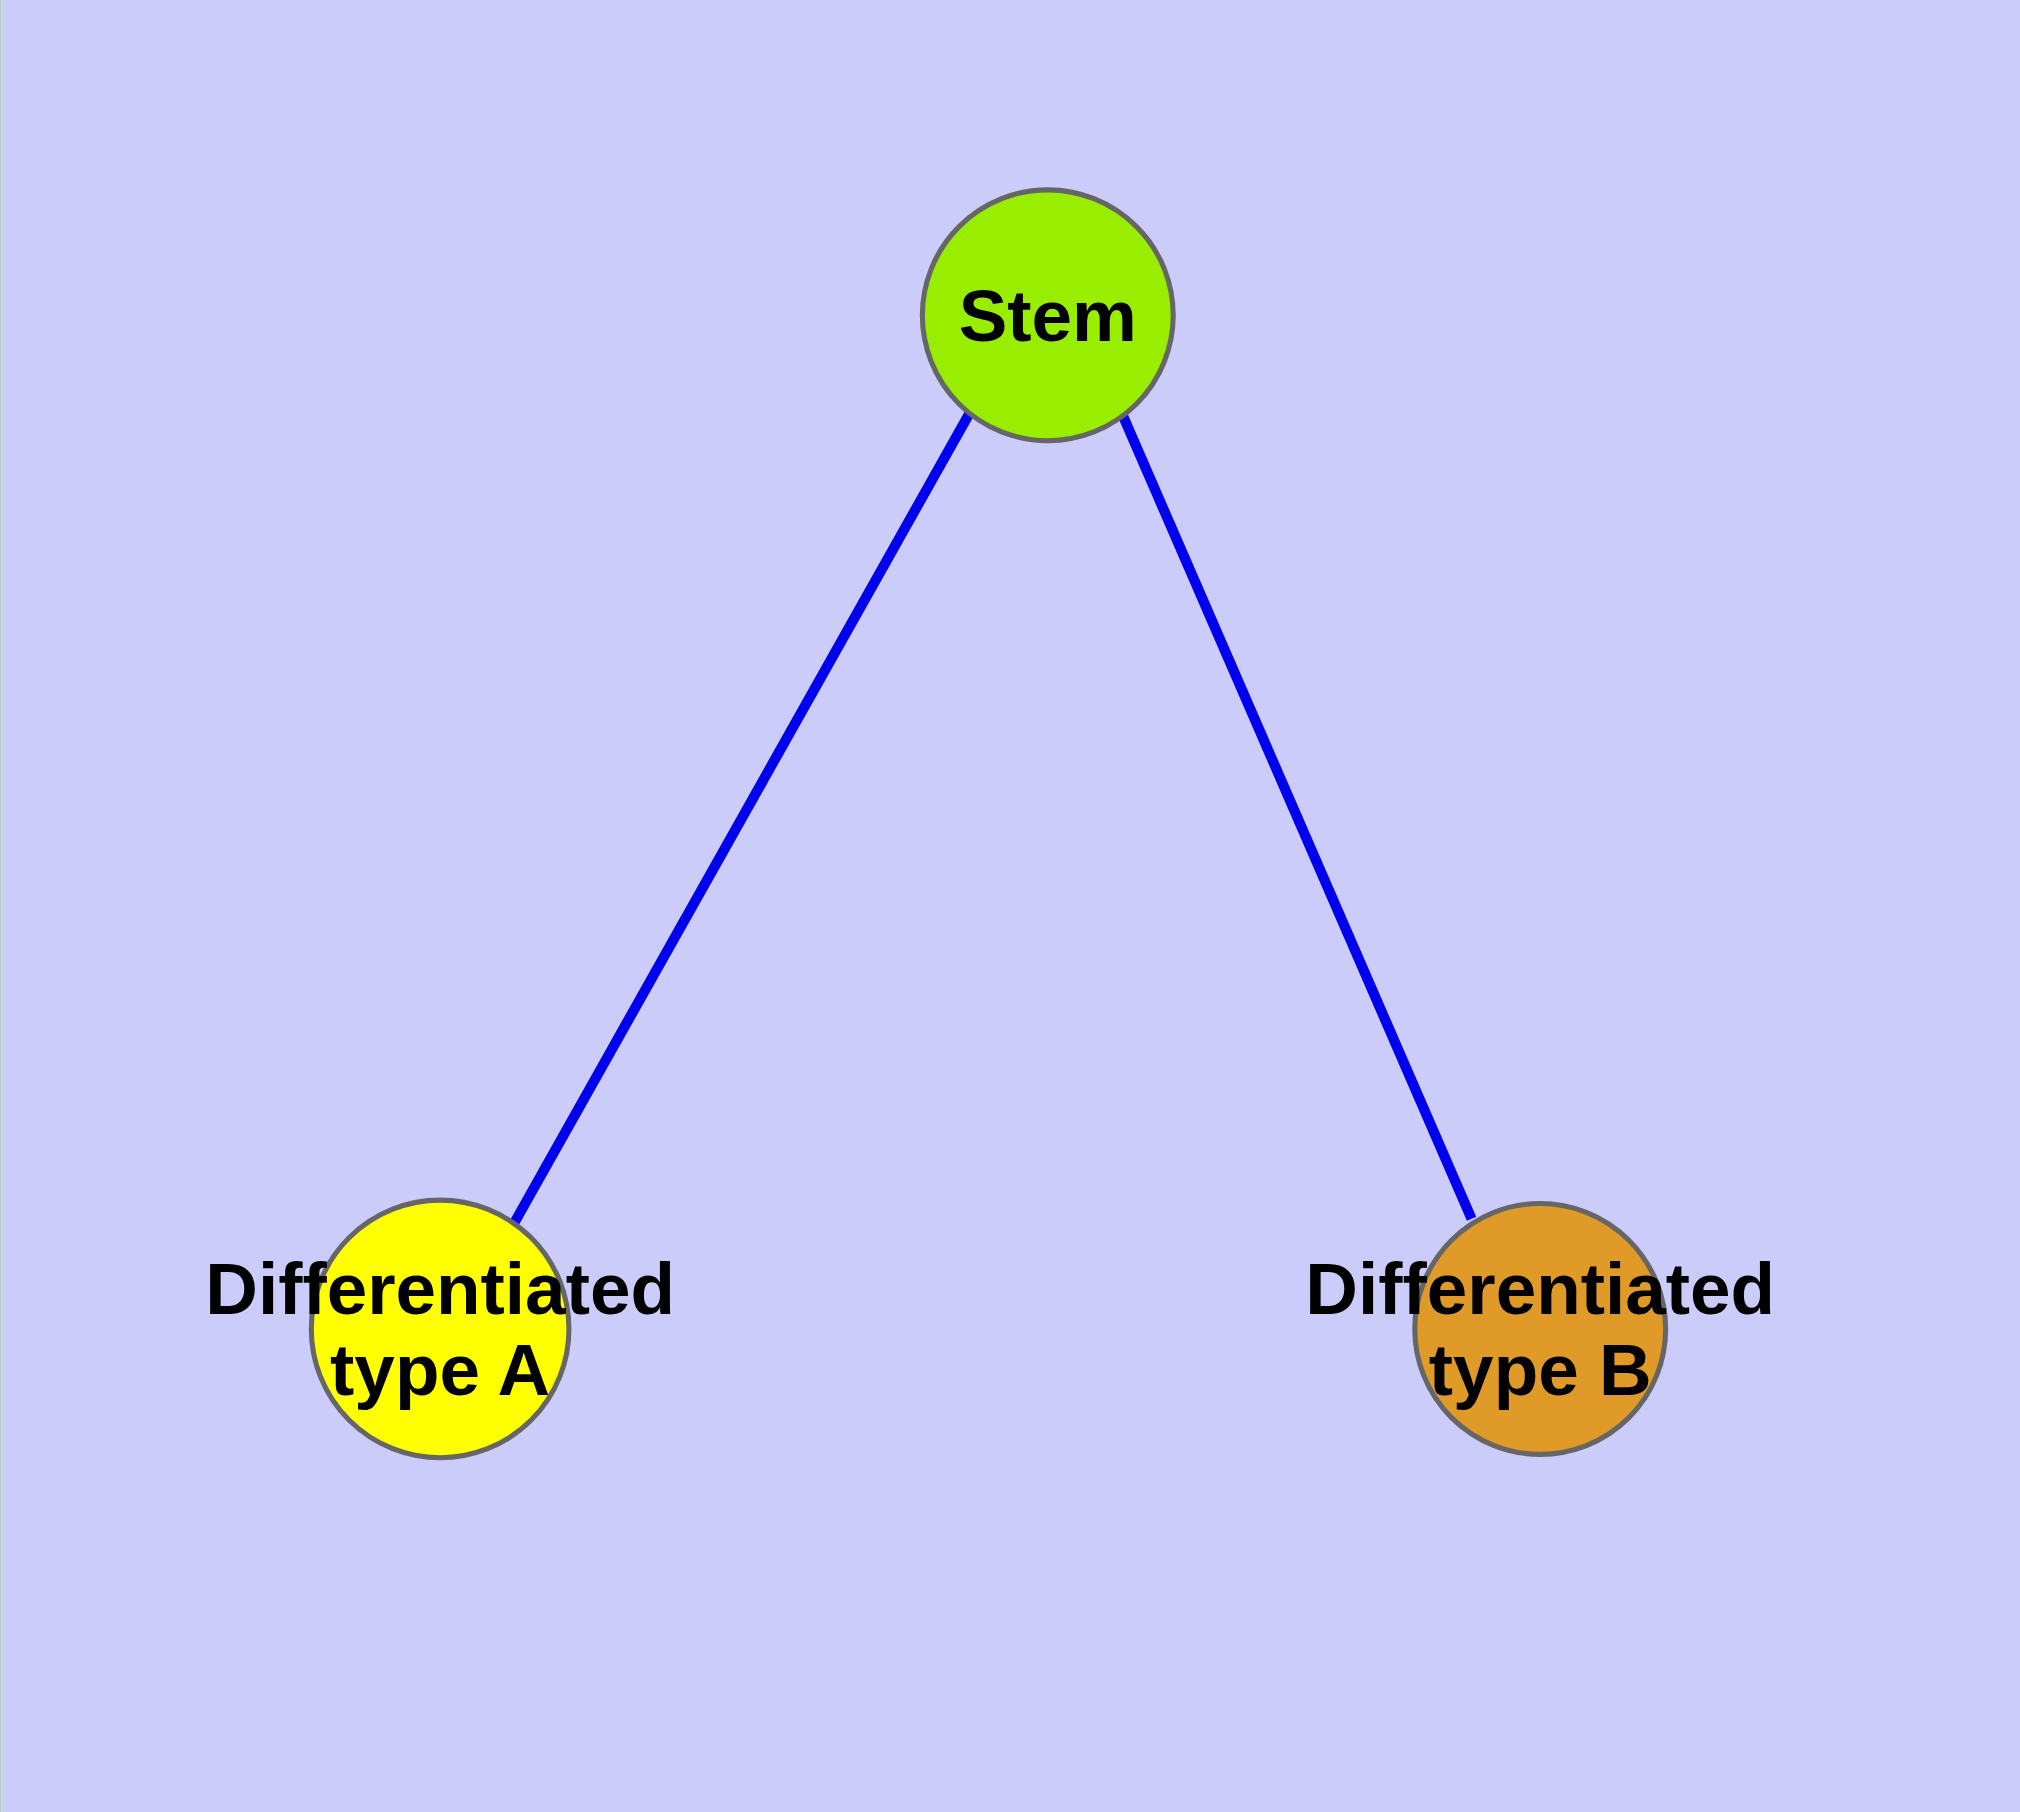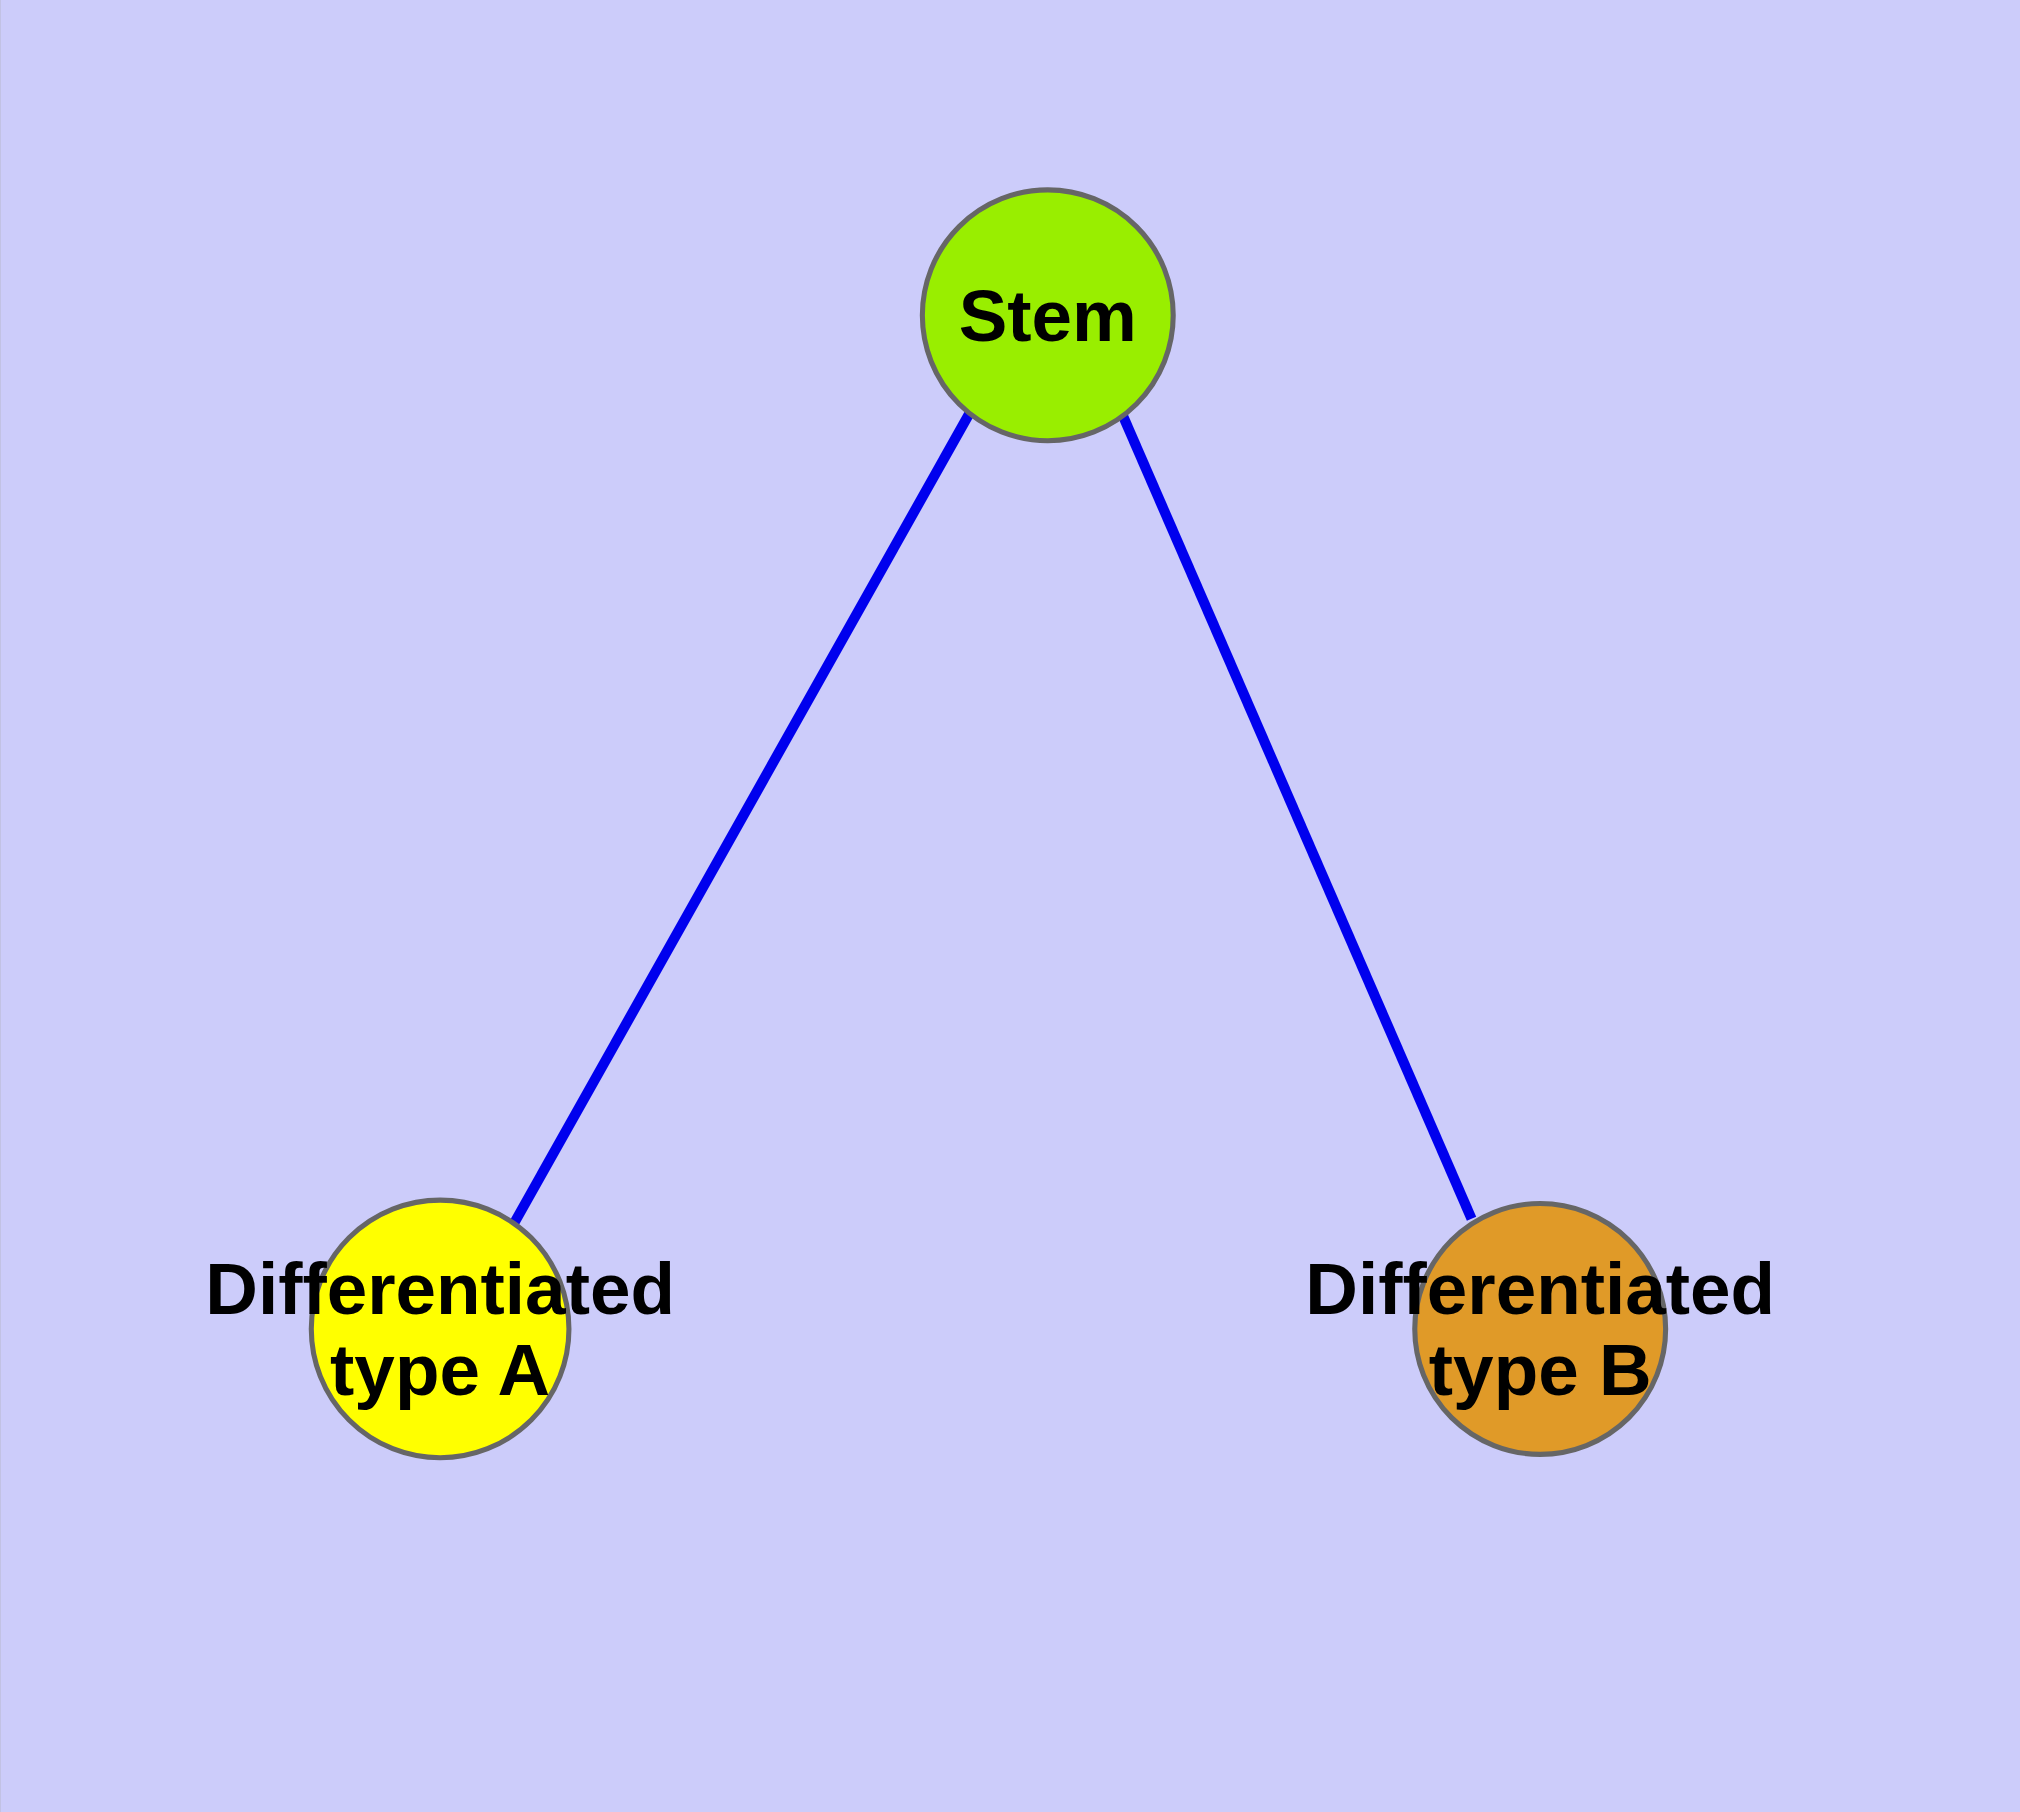--- a/index.html
+++ b/index.html
@@ -27,21 +27,21 @@
     font-family: "Liberation Sans", sans-serif;
     font-weight: bold;
     fill: #000000;
     text-anchor: middle;
     paint-order: normal;
   }
 </style>
 </head>
 <body>
 
-<div id="canvas" style="background: #a3a3a3;">
+<div id="canvas" style="background: #84cc16;">
   <svg id="graph-svg" viewBox="0 0 2384 2138">
 
     <rect x="0" y="0" width="2384" height="2138" fill="#ccccfa"></rect>
 
     <g>
       <line class="edge" stroke="#0000ee" stroke-width="12" stroke-linecap="butt" x1="1144" y1="487" x2="607" y2="1442"></line>
       <line class="edge" stroke="#0000ee" stroke-width="12" stroke-linecap="butt" x1="1324" y1="489" x2="1736" y2="1438"></line>
     </g>
 
     <g>

